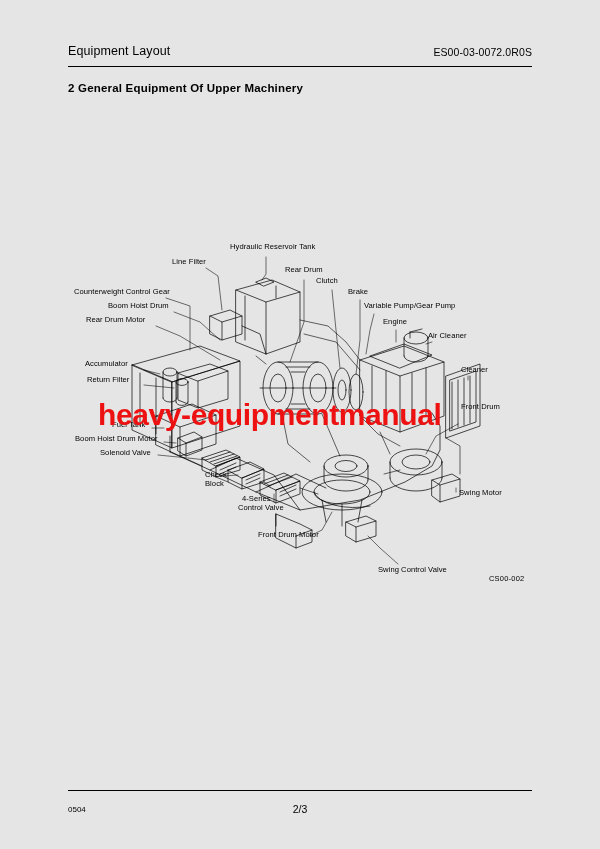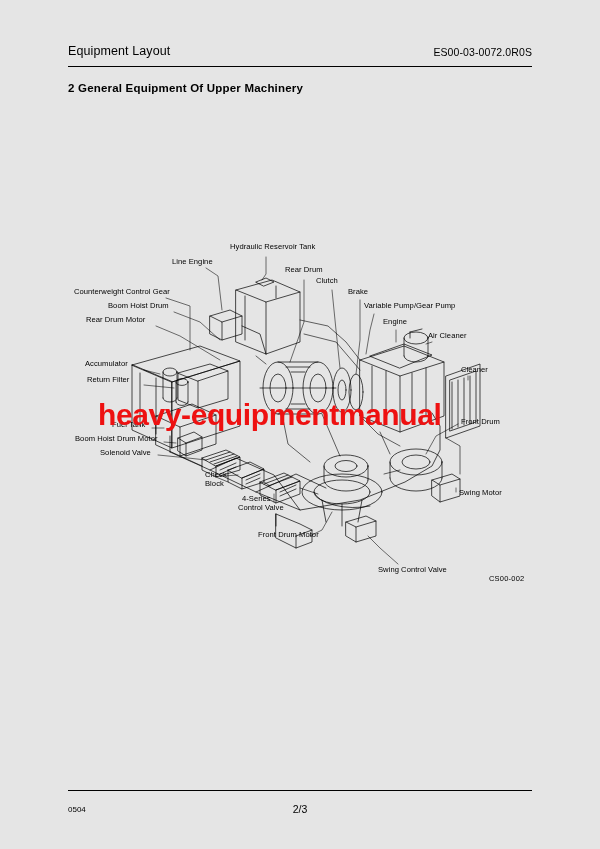--- a/index.html
+++ b/index.html
@@ -353,34 +353,34 @@
           <path d="M396 262 L396 258"></path>
 
           <path d="M250 306 L262 300 L272 282"></path>
 
           <path d="M338 334 L320 318 L308 306"></path>
         </g>
       </g>
     </svg>
 
     <div class="lbl" style="left:170px; top:12px;">Hydraulic Reservoir Tank</div>
-    <div class="lbl" style="left:112px; top:27px;">Line Engine</div>
+    <div class="lbl" style="left:112px; top:27px;">Line Filter</div>
     <div class="lbl" style="left:225px; top:35px;">Rear Drum</div>
     <div class="lbl" style="left:256px; top:46px;">Clutch</div>
     <div class="lbl" style="left:288px; top:57px;">Brake</div>
     <div class="lbl" style="left:14px; top:57px;">Counterweight Control Gear</div>
     <div class="lbl" style="left:304px; top:71px;">Variable Pump/Gear Pump</div>
     <div class="lbl" style="left:48px; top:71px;">Boom Hoist Drum</div>
     <div class="lbl" style="left:323px; top:87px;">Engine</div>
     <div class="lbl" style="left:26px; top:85px;">Rear Drum Motor</div>
     <div class="lbl" style="left:368px; top:101px;">Air Cleaner</div>
     <div class="lbl" style="left:401px; top:135px;">Cleaner</div>
     <div class="lbl" style="left:25px; top:129px;">Accumulator</div>
     <div class="lbl" style="left:27px; top:145px;">Return Filter</div>
-    <div class="lbl" style="left:401px; top:187px;">Front Drum</div>
+    <div class="lbl" style="left:401px; top:172px;">Front Drum</div>
     <div class="lbl" style="left:52px; top:190px;">Fuel Tank</div>
     <div class="lbl" style="left:15px; top:204px;">Boom Hoist Drum Motor</div>
     <div class="lbl" style="left:40px; top:218px;">Solenoid Valve</div>
     <div class="lbl" style="left:145px; top:240px;">Check</div>
     <div class="lbl" style="left:145px; top:249px;">Block</div>
     <div class="lbl" style="left:182px; top:264px;">4-Series</div>
     <div class="lbl" style="left:178px; top:273px;">Control Valve</div>
     <div class="lbl" style="left:399px; top:258px;">Swing Motor</div>
     <div class="lbl" style="left:198px; top:300px;">Front Drum Motor</div>
     <div class="lbl" style="left:318px; top:335px;">Swing Control Valve</div>

